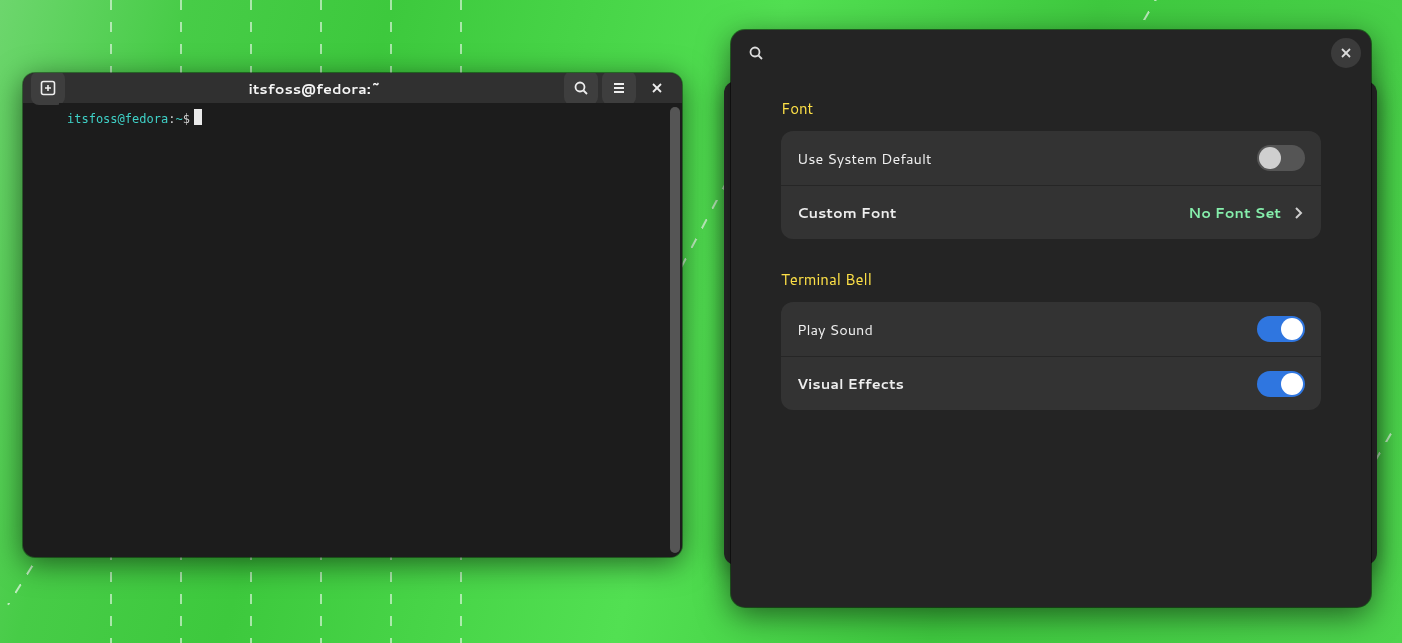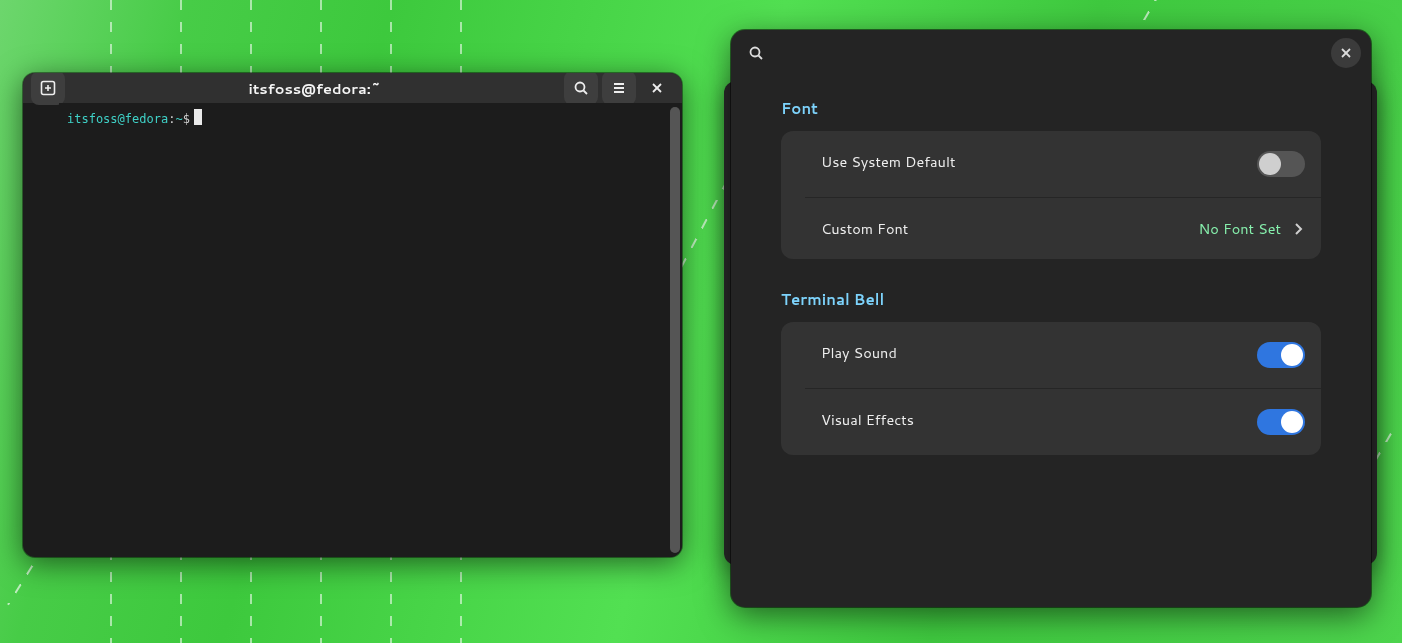--- a/index.html
+++ b/index.html
@@ -172,42 +172,41 @@
       color:#ddd;
     }
     .prefs-close { background:#3b3b3b; margin-left:auto; font-size:14px;}
     .prefs-search { font-size:16px; }
 
     .prefs-body {
       padding: 22px 50px;
     }
     .section-label {
       font-size: 15px;
-      font-weight: 700;
+      font-weight: 400;
       margin-bottom: 12px;
-      color: #7dd3fc;
+      color: #fde047;
     }
     .group {
       background: #333333;
       border-radius: 12px;
       overflow:hidden;
       margin-bottom: 30px;
     }
     .row {
       display:flex;
-      align-items:flex-start;
+      align-items:center;
       justify-content:space-between;
-      padding: 20px 16px;
+      padding: 12px 16px;
       min-height: 54px;
       font-size: 14.5px;
       color: #eee;
       cursor:pointer;
-      margin-left:24px;
-    }
-    .row + .row { border-top:1px solid rgba(0,0,0,0.25); }
+    }
+    .row + .row { border-top:1px solid rgba(0,0,0,0.25);font-weight:bold; }
     .row .right {
       display:flex;
       align-items:center;
       gap:10px;
       color:#86efac;
     }
     .chev { color:#cfcfcf; }
 
     
     .toggle {

